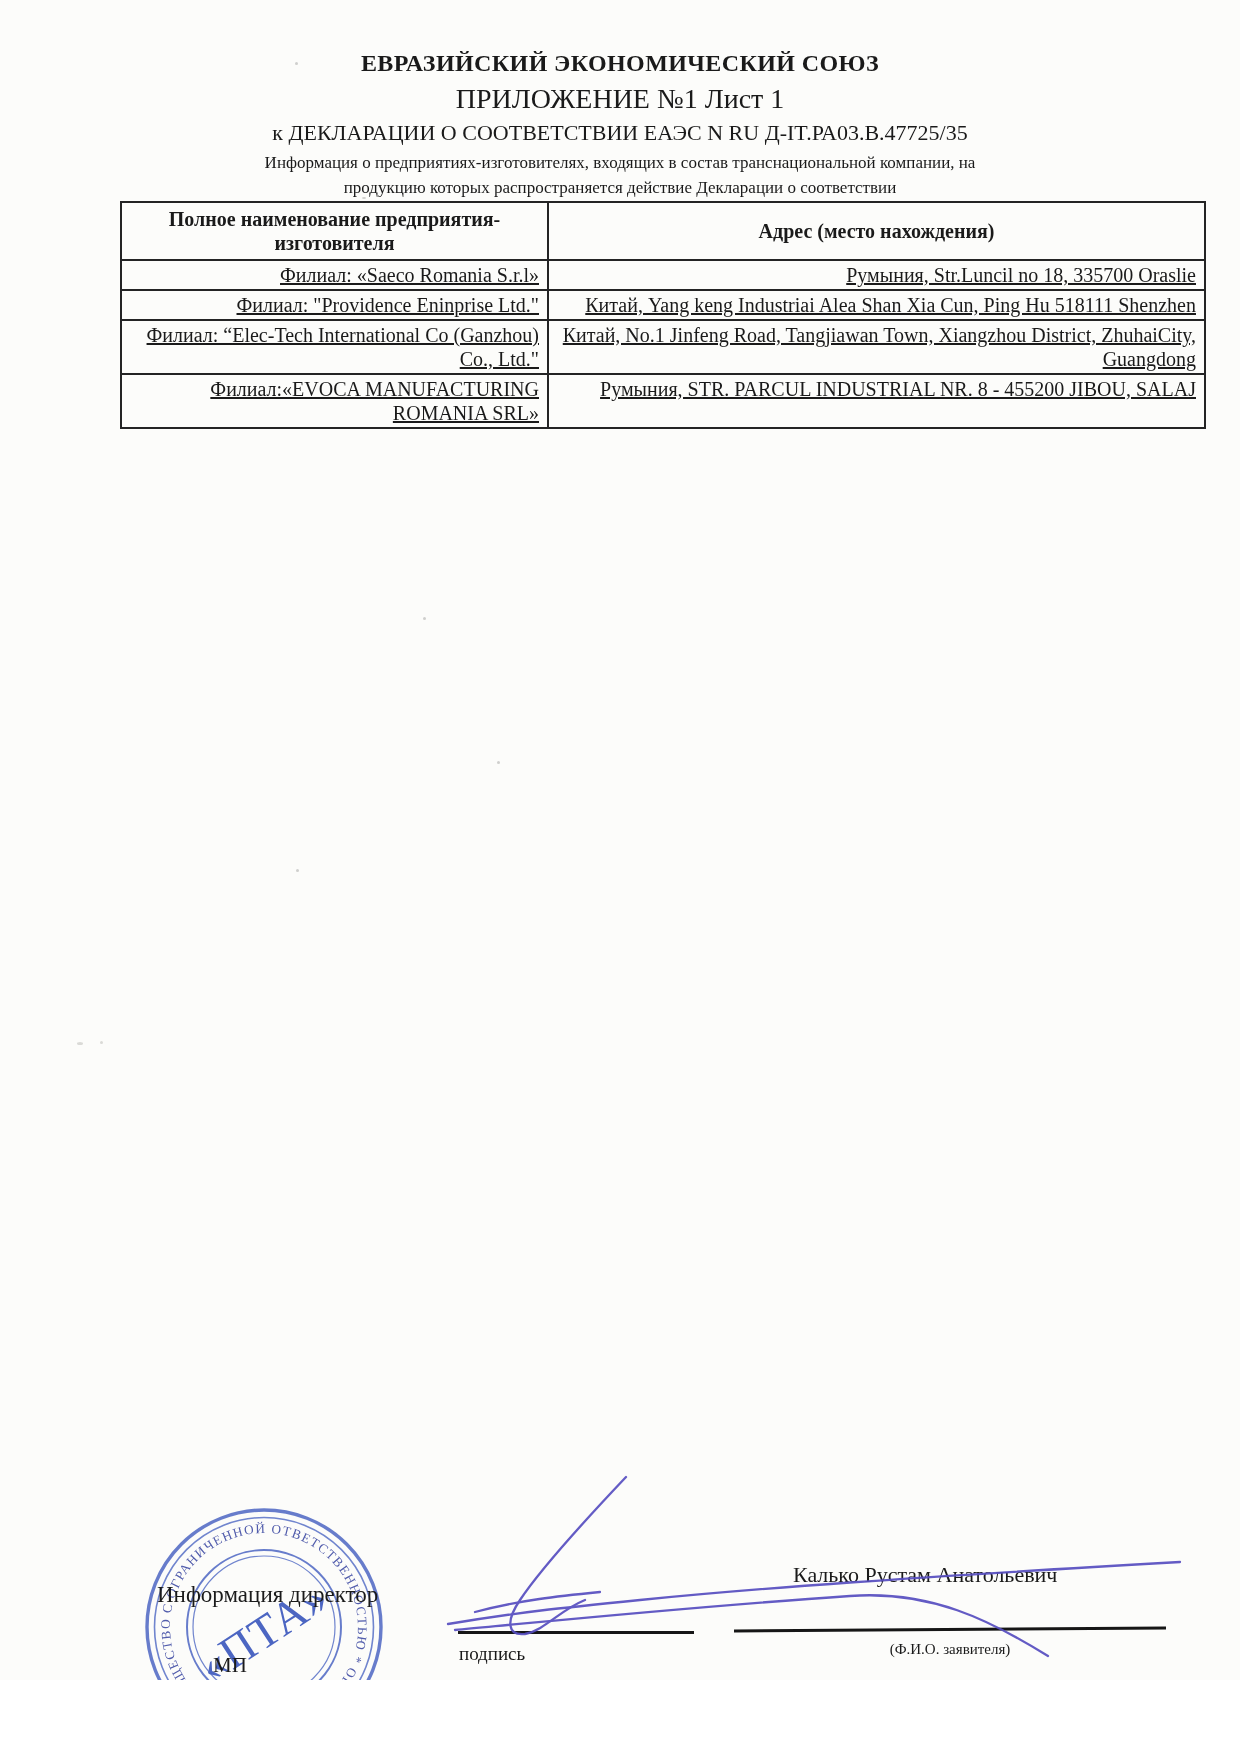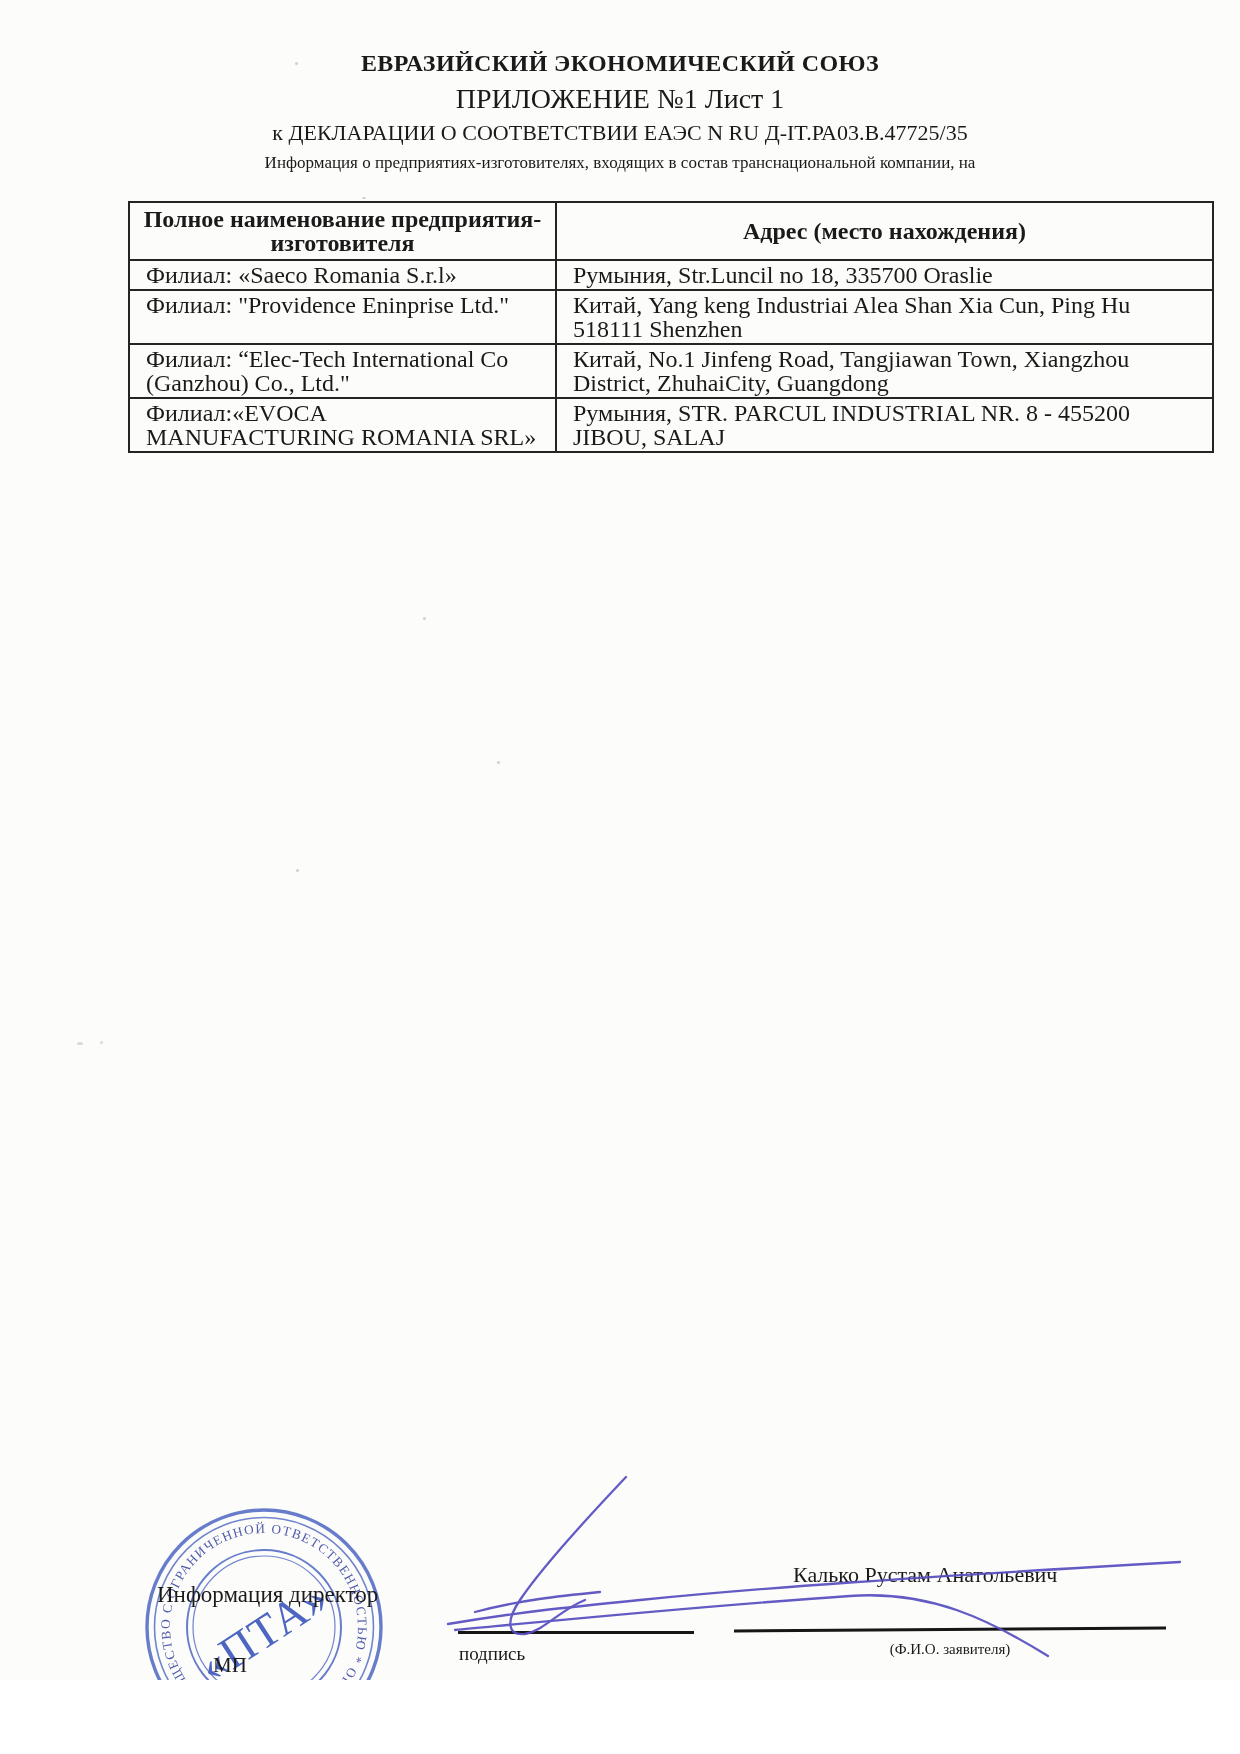--- a/index.html
+++ b/index.html
@@ -8,27 +8,27 @@
     font-family:"Liberation Serif", serif;color:#1a1a1a;overflow:hidden;
   }
   
   .hdr{position:absolute;left:0;right:0;top:50px;text-align:center;}
   .hdr-l1{font-size:24px;font-weight:700;letter-spacing:.4px;}
   .hdr-l2{font-size:28px;margin-top:6px;}
   .hdr-l3{font-size:22px;margin-top:5px;}
   .hdr-sub{font-size:17px;margin-top:4px;line-height:25px;}
   
   table.doc{
-    position:absolute;left:128px;top:201px;width:1084px;
+    position:absolute;left:120px;top:201px;width:1084px;
     border-collapse:collapse;table-layout:fixed;
-    font-size:24px;line-height:24px;
+    font-size:20px;line-height:24px;
   }
   table.doc th,table.doc td{border:2px solid #242424;}
   table.doc th{font-weight:700;text-align:center;padding:4px 8px;vertical-align:middle;}
-  table.doc td{padding:2px 16px;vertical-align:top;text-align:left;}
+  table.doc td{padding:2px 8px;vertical-align:top;text-align:right;text-decoration:underline;}
   td.cell-name{padding-right:20px;}
   
   .abs{position:absolute;}
   .director{left:157px;top:1582px;font-size:23px;z-index:3;}
   .mp{left:213px;top:1653px;font-size:21px;z-index:3;}
   .sig-line{background:#161616;height:3px;z-index:2;}
   .sig-line1{left:458px;top:1631px;width:236px;}
   .sig-line2{left:734px;top:1628px;width:432px;transform:rotate(-.4deg);}
   .sig-caption{left:459px;top:1643px;width:236px;text-align:left;font-size:19px;z-index:3;}
   .applicant-name{left:793px;top:1562px;font-size:22px;z-index:3;}
@@ -42,20 +42,21 @@
 <body>
 
 <div class="page">
 
   <div class="hdr">
     <div class="hdr-l1">ЕВРАЗИЙСКИЙ ЭКОНОМИЧЕСКИЙ СОЮЗ</div>
     <div class="hdr-l2">ПРИЛОЖЕНИЕ №1 Лист 1</div>
     <div class="hdr-l3">к ДЕКЛАРАЦИИ О СООТВЕТСТВИИ ЕАЭС N RU Д-IT.РА03.В.47725/35</div>
     <div class="hdr-sub">
       <div>Информация о предприятиях-изготовителях, входящих в состав транснациональной компании, на</div>
+      <div>продукцию которых распространяется действие Декларации о соответствии</div>
     </div>
   </div>
 
   <table class="doc">
     <colgroup>
         <col style="width:427px">
         <col style="width:657px">
       </colgroup>
     <thead>
       <tr>

